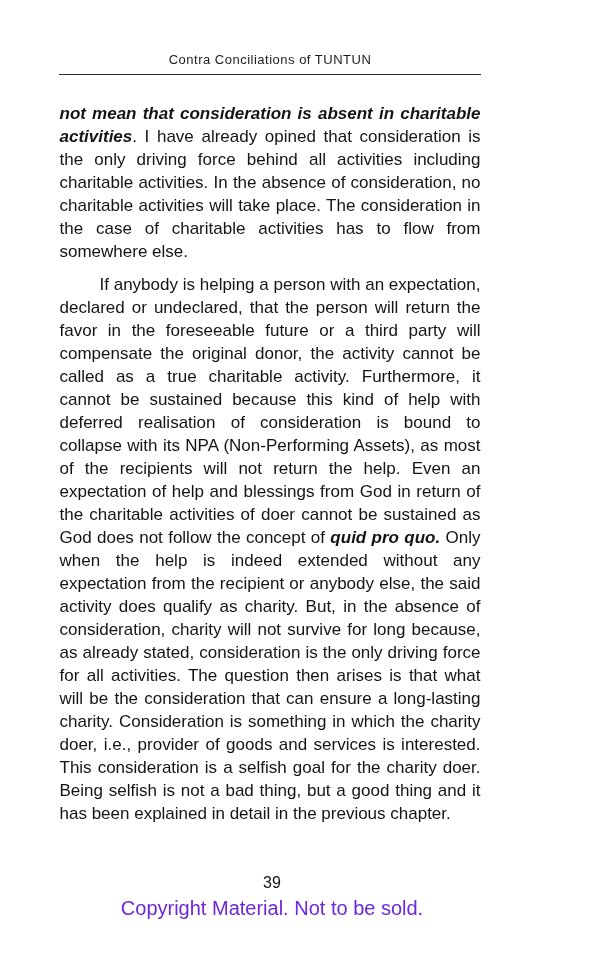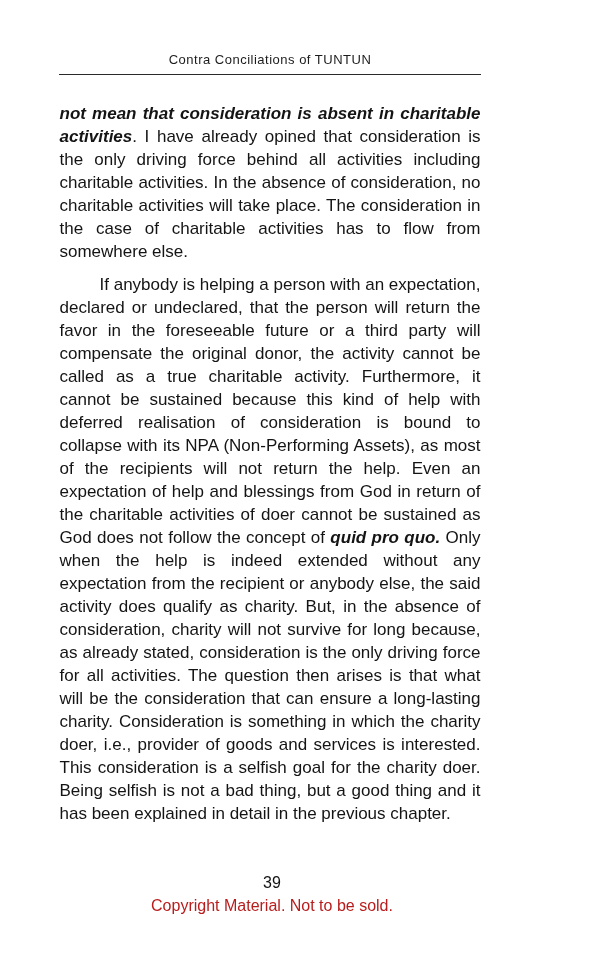--- a/index.html
+++ b/index.html
@@ -54,23 +54,23 @@
     left: 4px;
     right: 0;
     top: 874px;
     text-align: center;
   }
   .page-number {
     font-size: 16px;
     color: #141414;
   }
   .copyright {
-    font-size: 16px;
+    font-size: 20px;
     margin-top: 5px;
-    color: #b91c1c;
+    color: #6d28d9;
   }
 </style>
 </head>
 <body>
 
 <div class="page">
 
   <header class="page-header">
     <div class="running-head">Contra Conciliations of TUNTUN</div>
     <div class="header-rule"></div>

